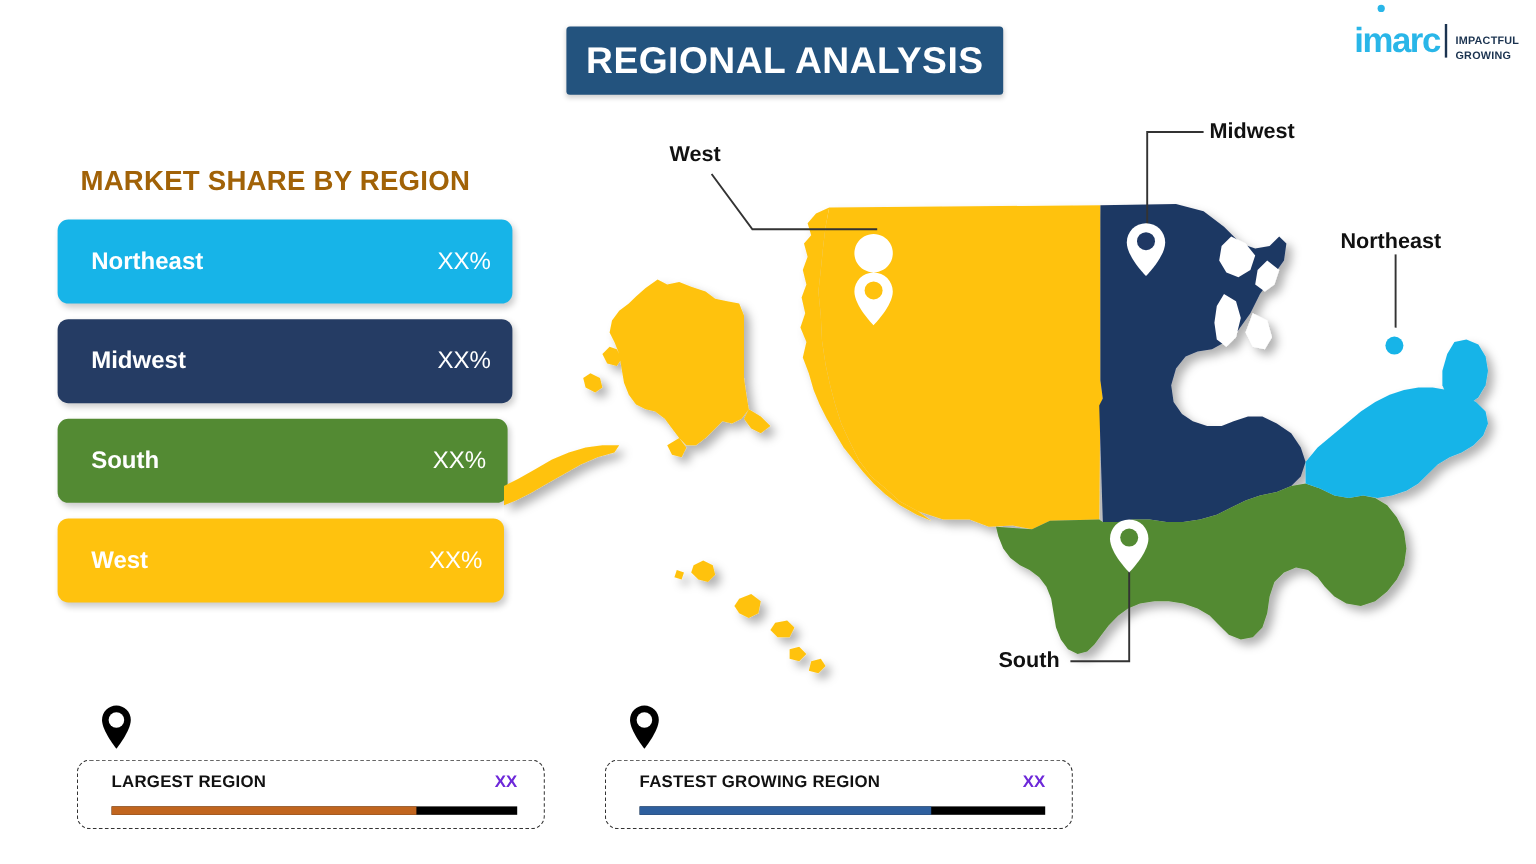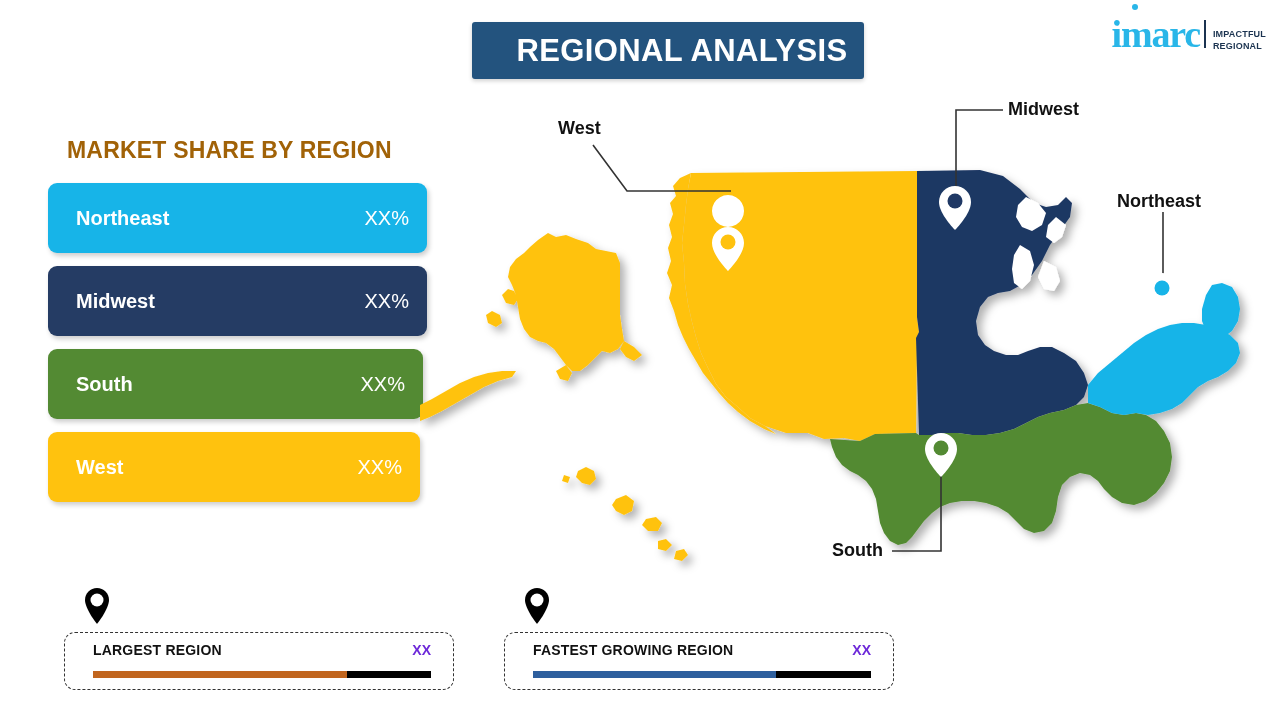--- a/index.html
+++ b/index.html
@@ -22,47 +22,46 @@
     left: 472px;
     top: 22px;
     width: 364px;
     height: 57px;
     background: #23537E;
     border-radius: 3px;
     display: flex;
     align-items: center;
     justify-content: center;
     box-shadow: 0 2px 4px rgba(0,0,0,0.18);
-    padding-left: 28px;
   }
   #title-banner .title-text {
     color: #ffffff;
     font-size: 31px;
     font-weight: bold;
     letter-spacing: 0.4px;
     white-space: nowrap;
   }
 
   
   #logo {
     position: absolute;
     right: 14px;
     top: 12px;
     display: flex;
     align-items: center;
     height: 44px;
   }
   #logo .logo-word {
-    font-size: 38px;
+    font-size: 29px;
     font-weight: bold;
     color: #29B6E8;
     letter-spacing: -1.2px;
     line-height: 1;
     position: relative;
-    font-family: Liberation Serif, serif;
+    font-family: Liberation Sans, sans-serif;
   }
   #logo .logo-dot {
     position: absolute;
     width: 6px;
     height: 6px;
     border-radius: 50%;
     background: #29B6E8;
     left: 20px;
     top: -8px;
   }
@@ -194,21 +193,21 @@
 <div id="title-banner" style="background: rgb(35, 83, 126);">
   <span class="title-text">REGIONAL ANALYSIS</span>
 </div>
 
 <div id="logo">
   <span class="logo-word" style="color: rgb(41, 182, 232);">imarc</span>
   <span class="logo-dot" style="background: rgb(41, 182, 232);"></span>
   <span class="logo-divider" style="background: rgb(27, 51, 80);"></span>
   <span class="logo-tag" style="color: rgb(27, 51, 80);">
     <span>IMPACTFUL</span><br>
-    <span>REGIONAL</span>
+    <span>GROWING</span>
   </span>
 </div>
 
 <div id="panel-heading">MARKET SHARE BY REGION</div>
 
 <div id="share-bars">
   <div class="share-bar" style="background: rgb(23, 180, 232); width: 379px;">
     <span class="share-label">Northeast</span>
     <span class="share-value">XX%</span>
   </div>

